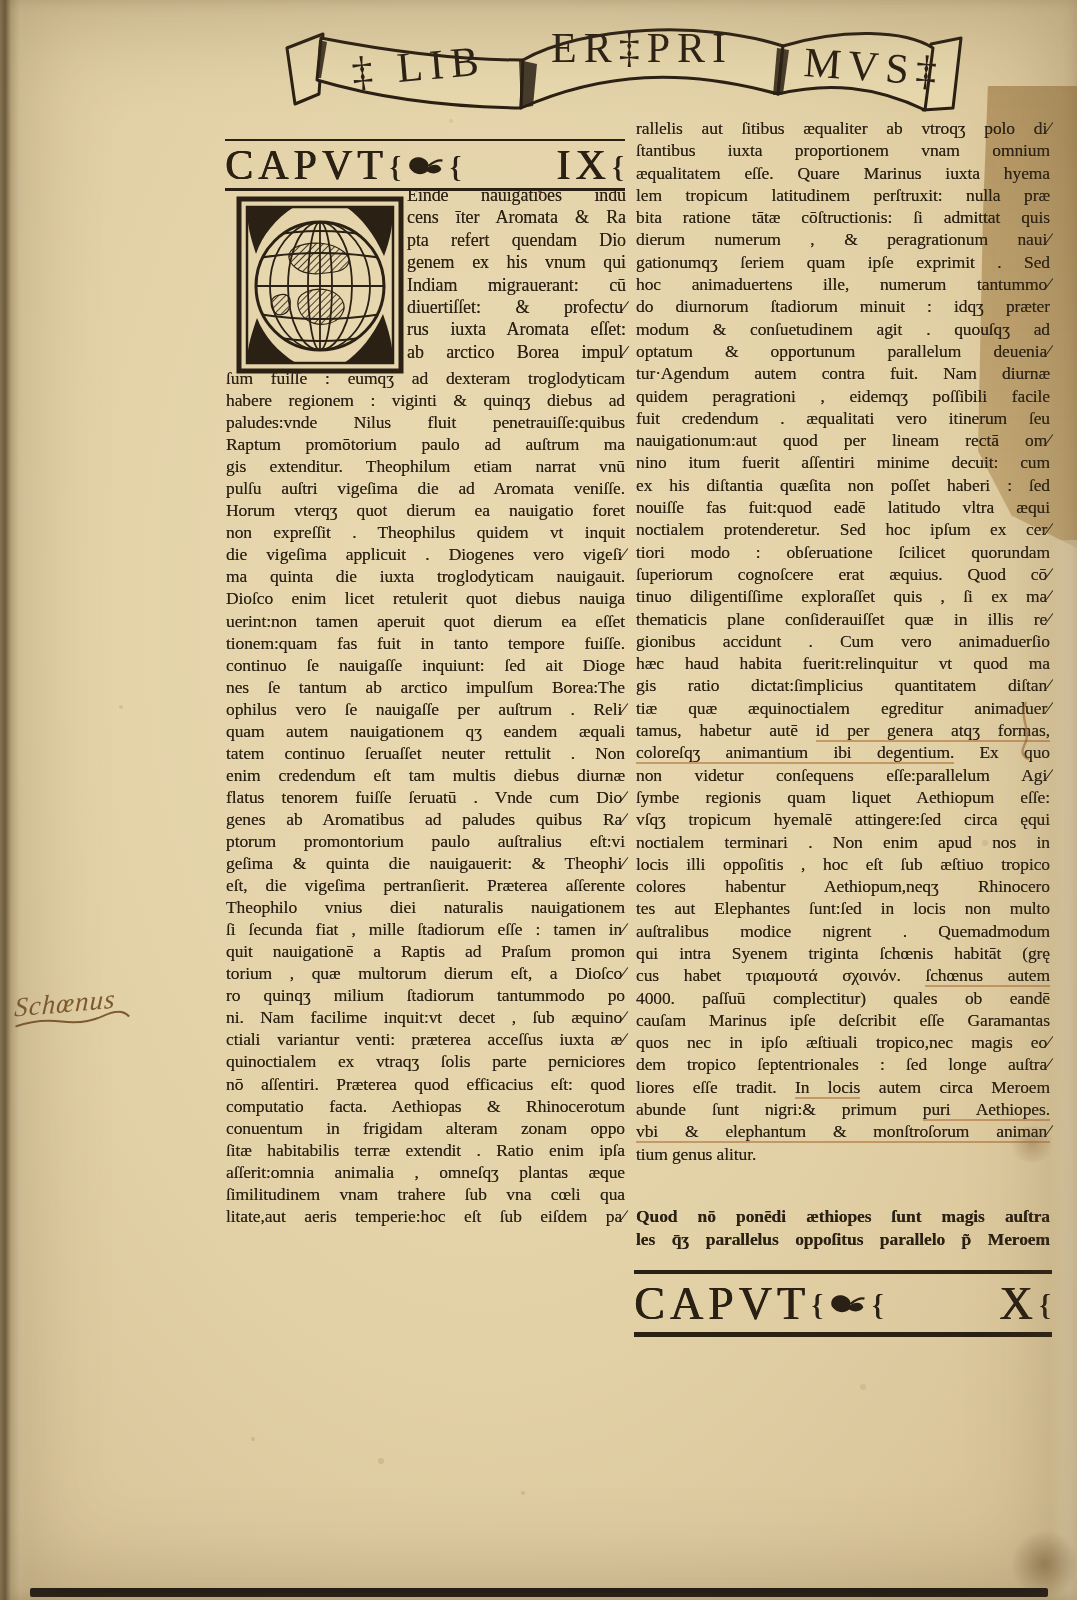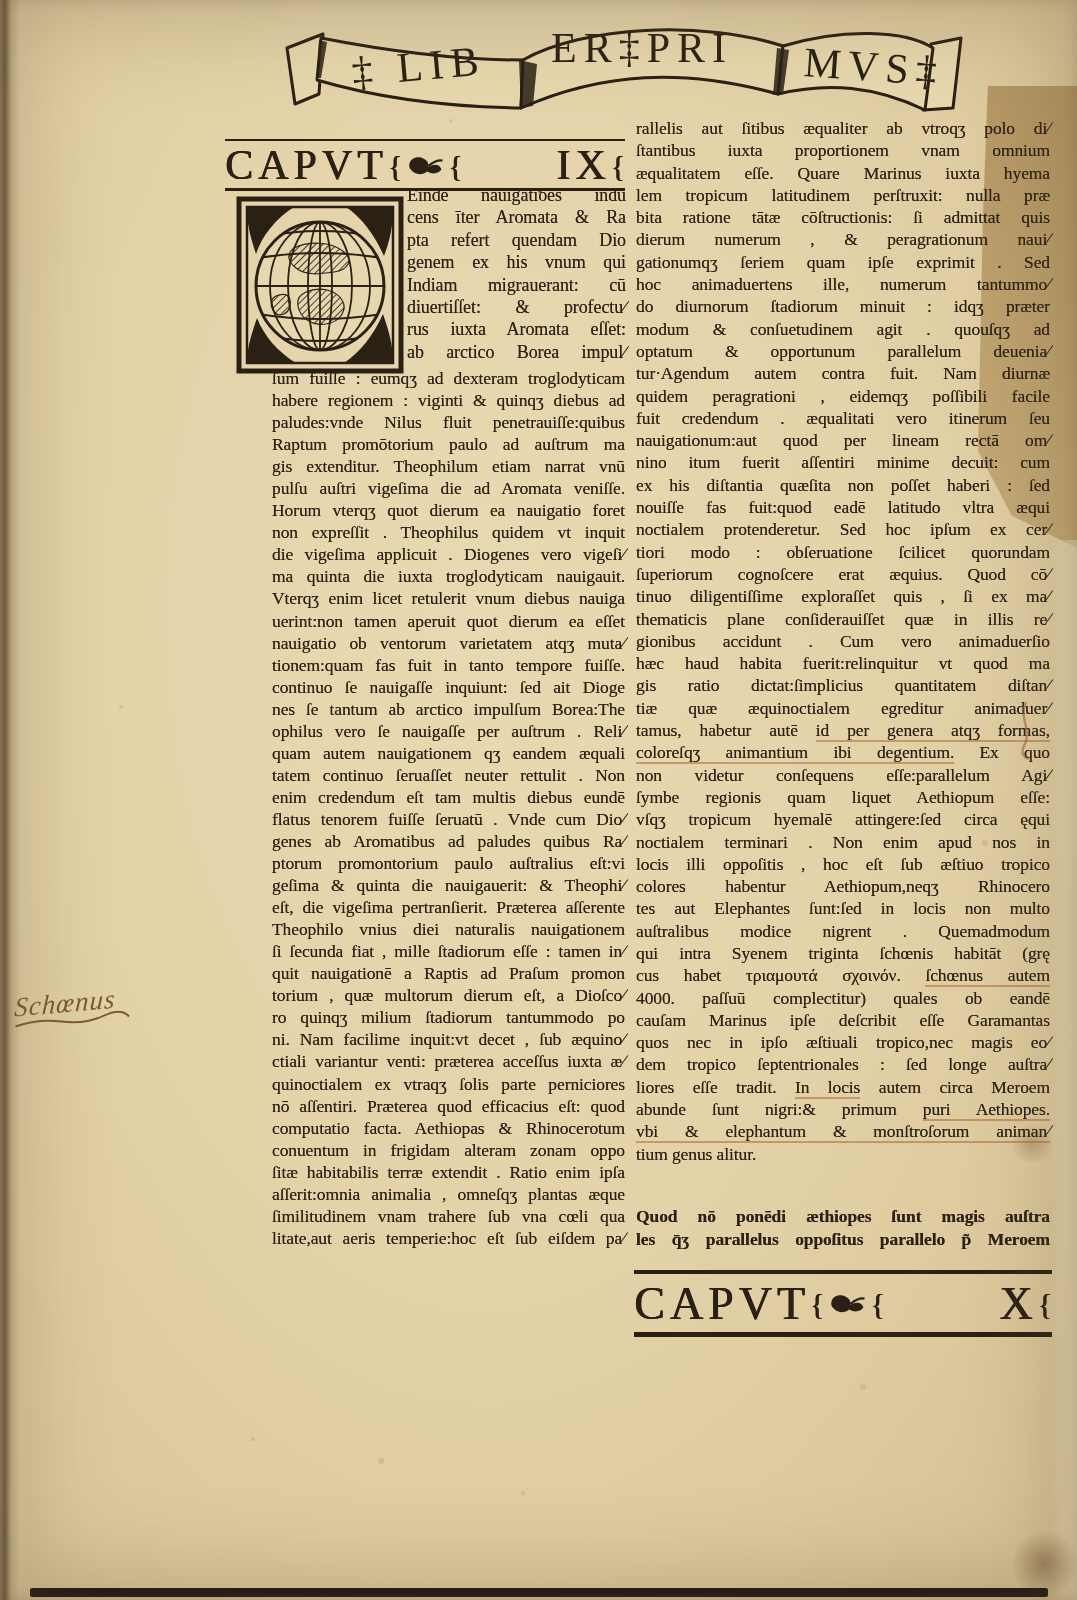--- a/index.html
+++ b/index.html
@@ -43,21 +43,21 @@
   .lines .line{
     white-space:nowrap;
     text-align:justify;text-align-last:justify;
     font-size:17.5px;letter-spacing:-0.1px;
     text-shadow:0 0 .5px rgba(42,32,20,.65);
   }
   .lines .line.flush{text-align-last:left;}
   .dc-lines{left:407px;top:184px;width:219px;}
   .dc-lines .line{line-height:22.4px;height:22.4px;font-size:18px;}
   .l-lines{left:226px;top:367px;width:399px;}
-  .l-lines .line{line-height:22.05px;height:22.05px;margin-left:46px;}
+  .l-lines .line{line-height:22.05px;height:22.05px;}
   .r-lines{left:636px;top:117px;width:414px;}
   .r-lines .line{line-height:22.3px;height:22.3px;}
   .closing{left:636px;top:1205px;width:414px;font-weight:bold;}
   .closing .line{line-height:22.6px;height:22.6px;}
   .rub{border-bottom:2px solid var(--rubric);}
   
   .chapter-head{display:flex;align-items:center;
     font-size:42px;letter-spacing:5px;
     text-shadow:.7px 0 0 currentColor, 0 0 .6px rgba(42,32,20,.7);}
   .head-ix{left:225px;top:139px;width:400px;height:47px;
@@ -171,30 +171,29 @@
     <div class="line">ſum fuiſſe : eumqʒ ad dexteram troglodyticam</div>
     <div class="line">habere regionem : viginti &amp; quinqʒ diebus ad</div>
     <div class="line">paludes:vnde Nilus fluit penetrauiſſe:quibus</div>
     <div class="line">Raptum promōtorium paulo ad auſtrum ma</div>
     <div class="line">gis extenditur. Theophilum etiam narrat vnū</div>
     <div class="line">pulſu auſtri vigeſima die ad Aromata veniſſe.</div>
     <div class="line">Horum vterqʒ quot dierum ea nauigatio foret</div>
     <div class="line">non expreſſit . Theophilus quidem vt inquit</div>
     <div class="line">die vigeſima applicuit . Diogenes vero vigeſi∕</div>
     <div class="line">ma quinta die iuxta troglodyticam nauigauit.</div>
-    <div class="line">Vterqʒ enim licet retulerit vnum diebus nauiga</div>
+    <div class="line">Dioſco enim licet retulerit quot diebus nauiga</div>
     <div class="line">uerint:non tamen aperuit quot dierum ea eſſet</div>
-    <div class="line">nauigatio ob ventorum varietatem atqʒ muta∕</div>
     <div class="line">tionem:quam fas fuit in tanto tempore fuiſſe.</div>
     <div class="line">continuo ſe nauigaſſe inquiunt: ſed ait Dioge</div>
     <div class="line">nes ſe tantum ab arctico impulſum Borea:The</div>
     <div class="line">ophilus vero ſe nauigaſſe per auſtrum . Reli∕</div>
     <div class="line">quam autem nauigationem qʒ eandem æquali</div>
     <div class="line">tatem continuo ſeruaſſet neuter rettulit . Non</div>
-    <div class="line">enim credendum eſt tam multis diebus eundē</div>
+    <div class="line">enim credendum eſt tam multis diebus diurnæ</div>
     <div class="line">flatus tenorem fuiſſe ſeruatū . Vnde cum Dio∕</div>
     <div class="line">genes ab Aromatibus ad paludes quibus Ra∕</div>
     <div class="line">ptorum promontorium paulo auſtralius eſt:vi</div>
     <div class="line">geſima &amp; quinta die nauigauerit: &amp; Theophi∕</div>
     <div class="line">eſt, die vigeſima pertranſierit. Præterea aſſerente</div>
     <div class="line">Theophilo vnius diei naturalis nauigationem</div>
     <div class="line">ſi ſecunda fiat , mille ſtadiorum eſſe : tamen in∕</div>
     <div class="line">quit nauigationē a Raptis ad Praſum promon</div>
     <div class="line">torium , quæ multorum dierum eſt, a Dioſco∕</div>
     <div class="line">ro quinqʒ milium ſtadiorum tantummodo po</div>

